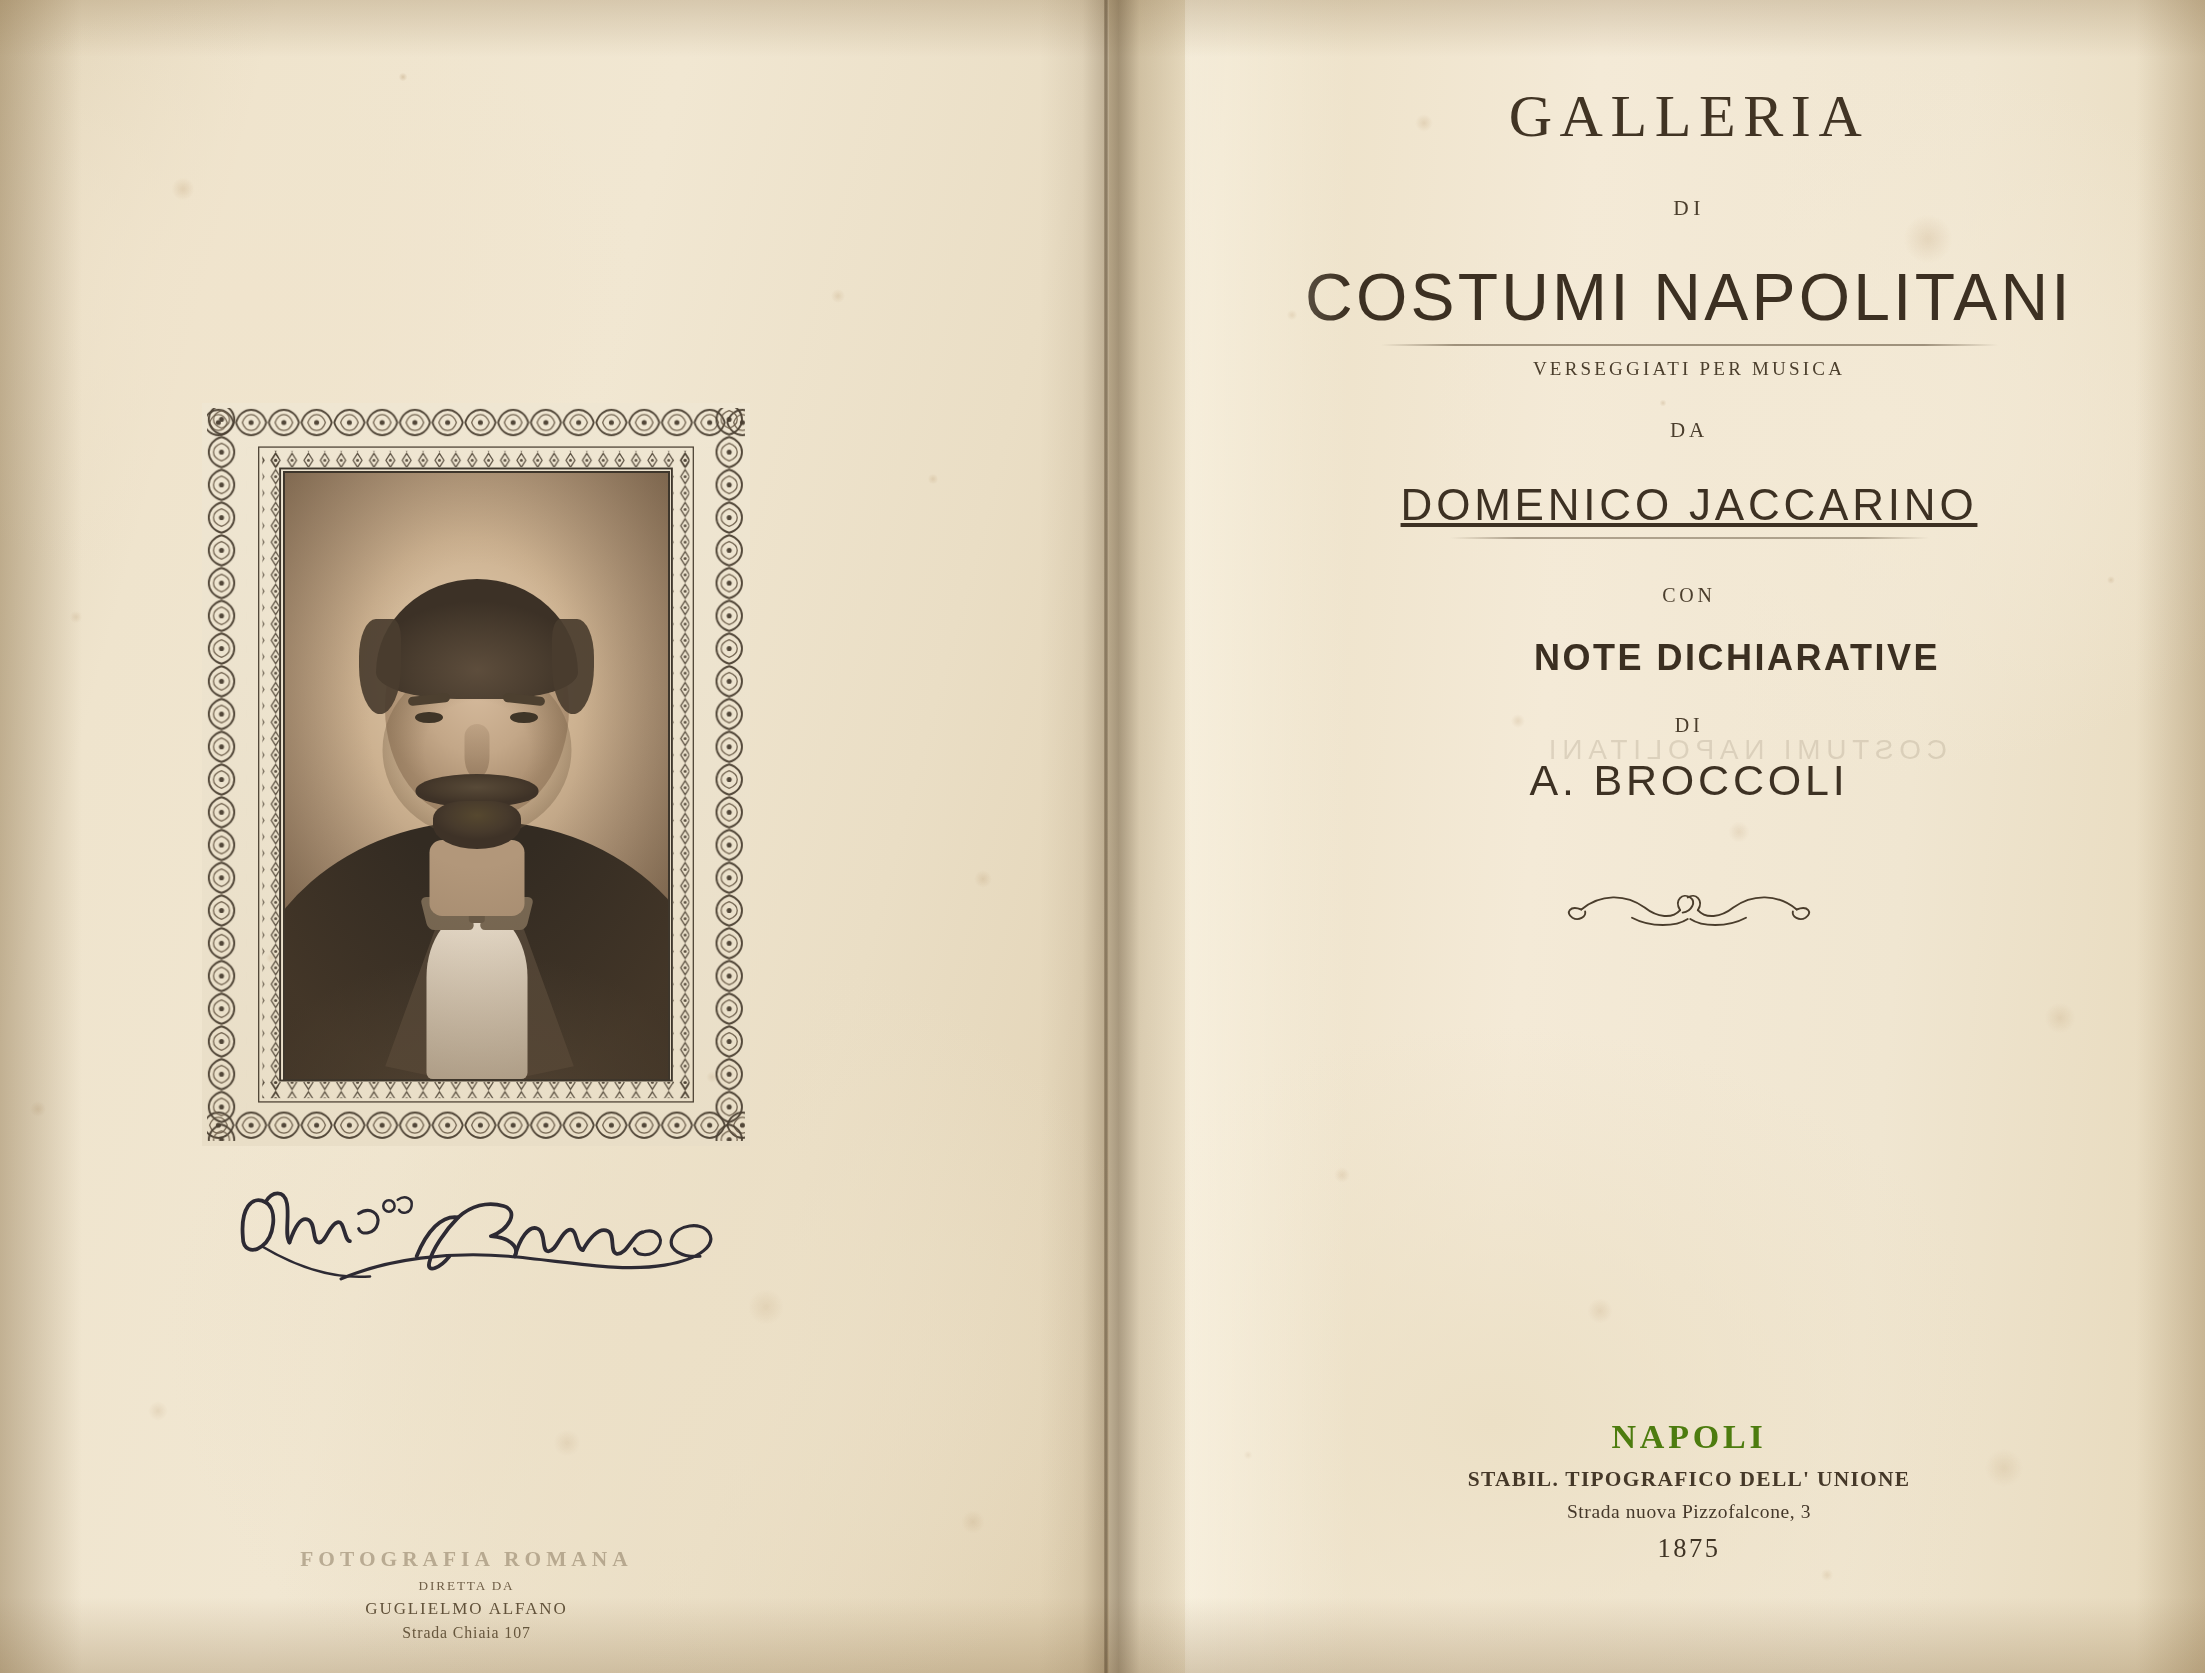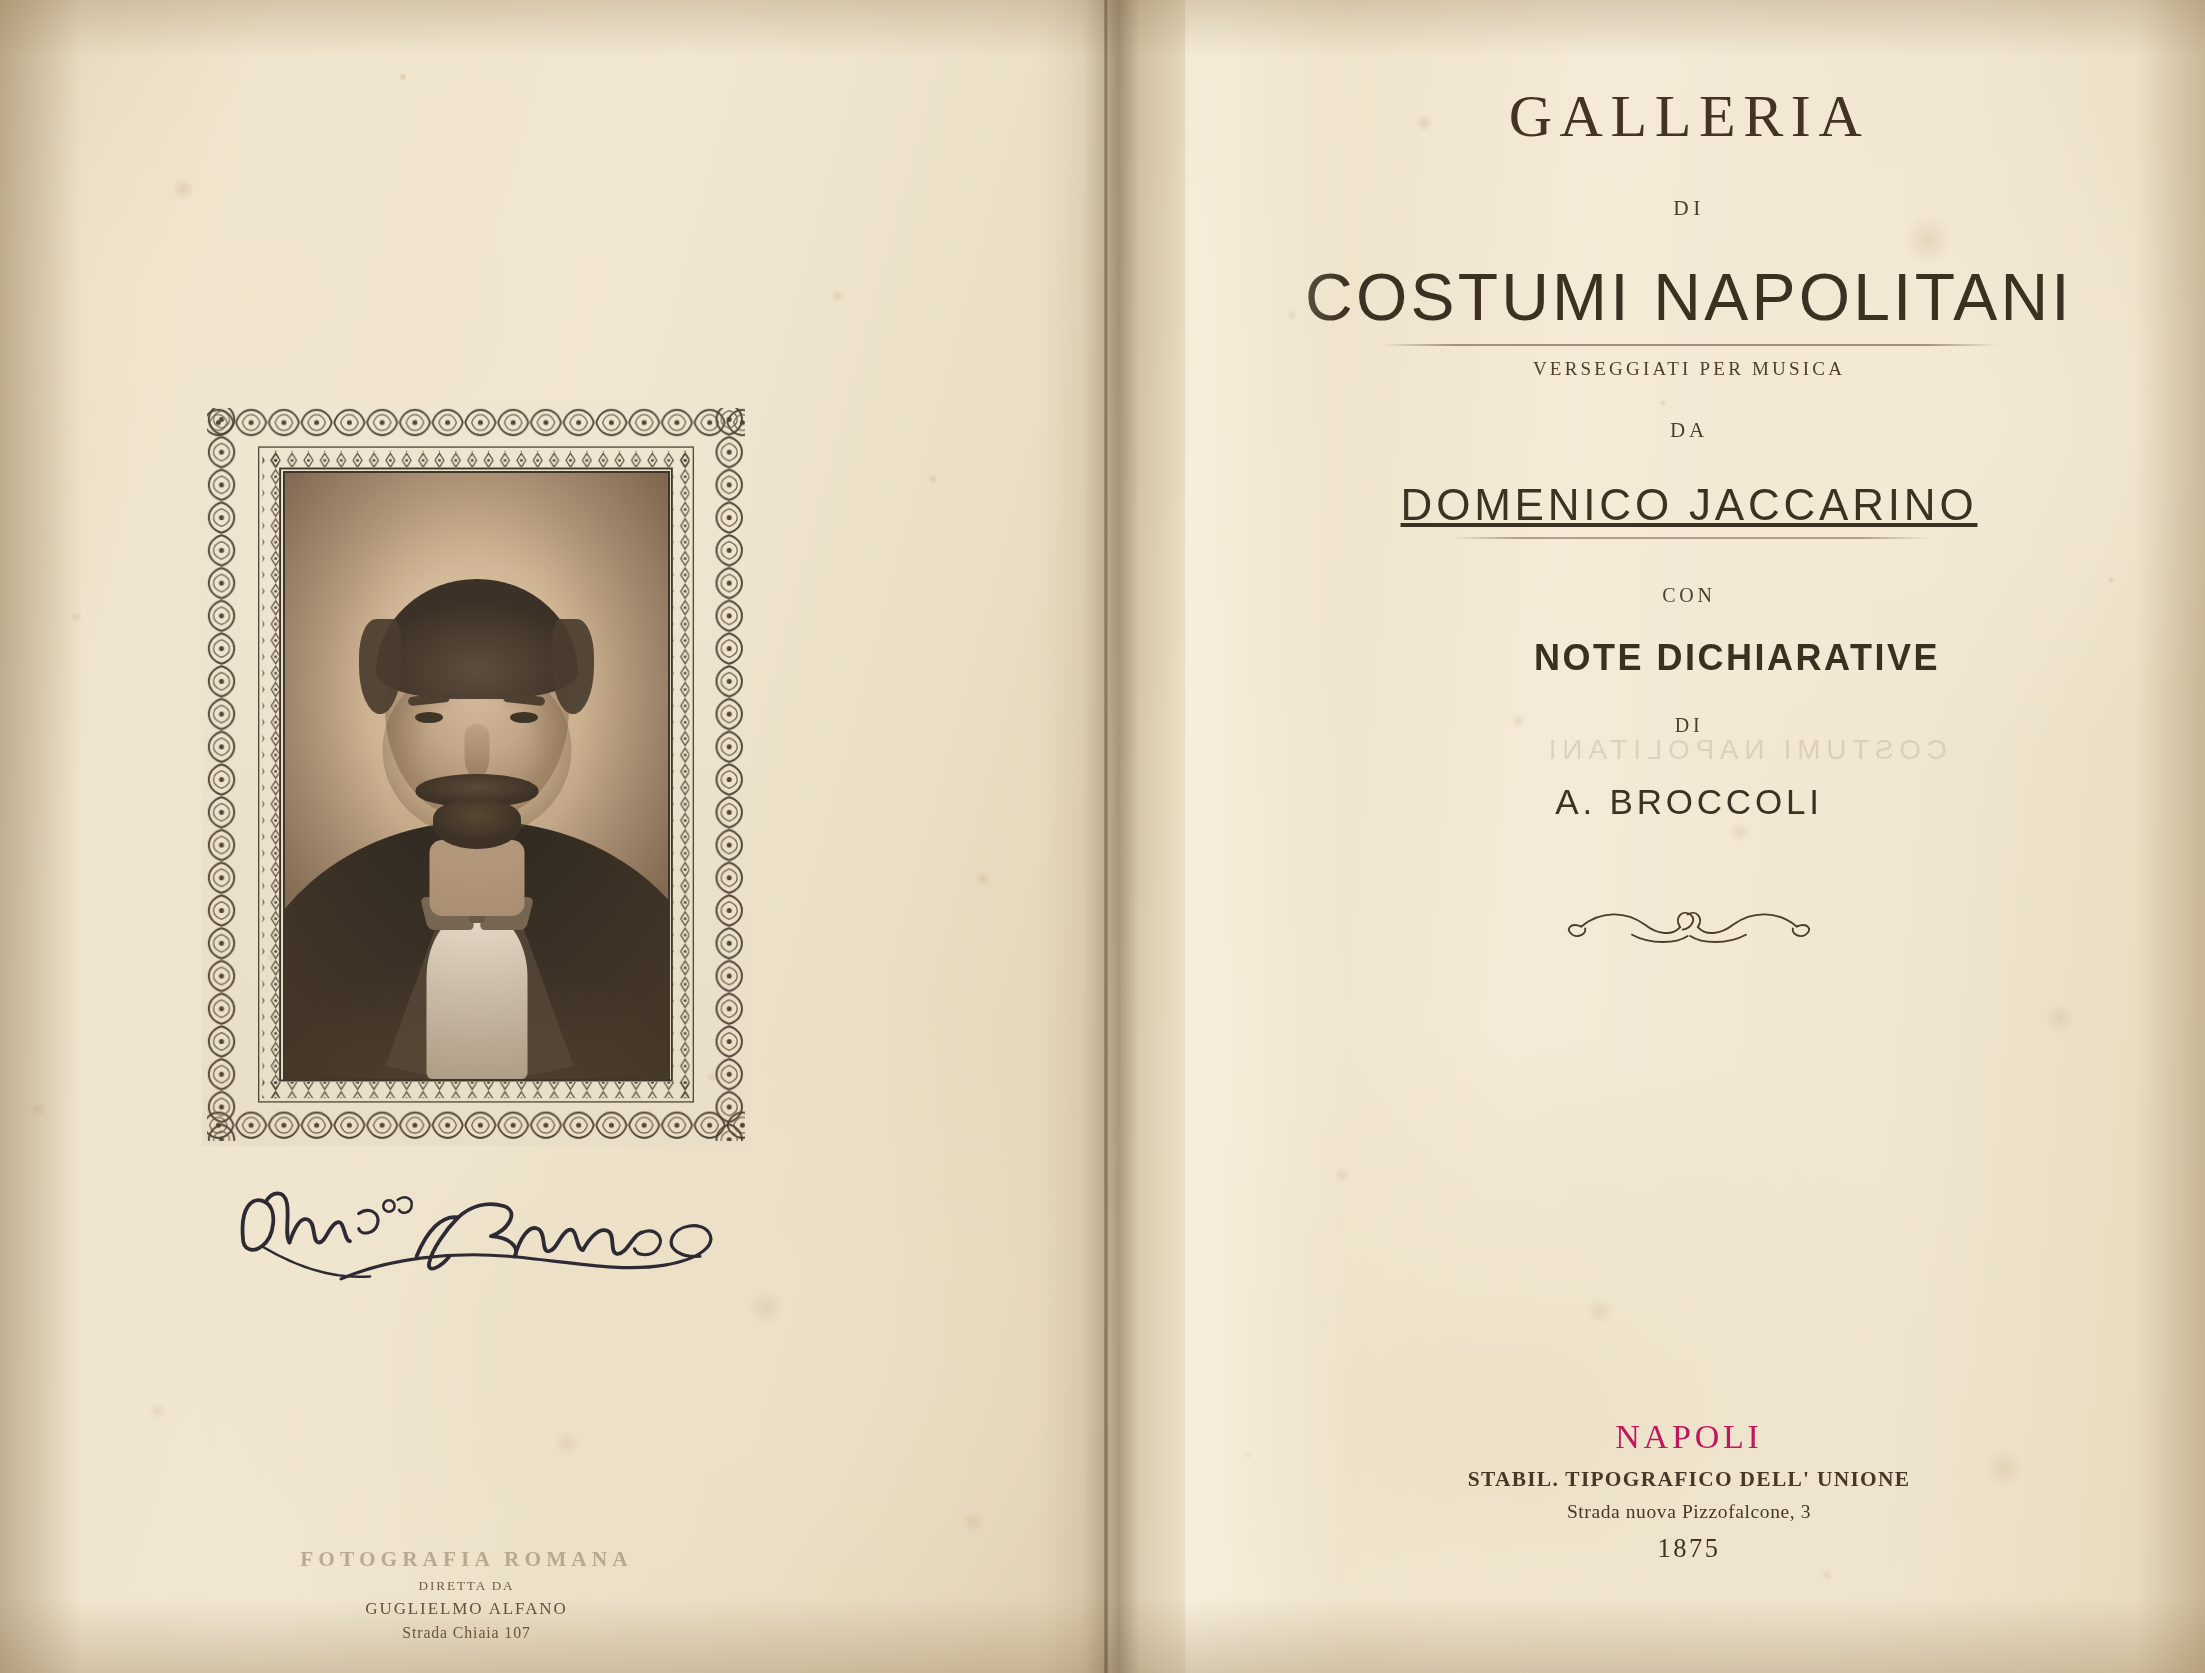--- a/index.html
+++ b/index.html
@@ -479,44 +479,45 @@
     font-weight: 700;
     padding-left: 48px;
   }
   .tp-di2 {
     margin-top: 35px;
     font-size: 20px;
     letter-spacing: 3.8px;
     color: #4b3e2d;
   }
   .tp-editor {
-    margin-top: 45px;
-    font-size: 35px;
+    margin-top: 19px;
+    font-size: 43px;
     letter-spacing: 3.8px;
     color: #3d3123;
     font-family: "Liberation Sans", sans-serif;
   }
   .tp-ornament {
     margin-top: 76px;
     height: 57px;
   }
   .tp-ornament svg { height: 57px; }
 
   .imprint {
     position: absolute;
     left: 0;
     top: 1418px;
     width: 1008px;
     text-align: center;
   }
   .imp-city {
     font-size: 34px;
     letter-spacing: 3.8px;
-    color: #be185d;
+    color: #4d7c0f;
     font-family: "Liberation Serif", serif;
+    font-weight: bold;
   }
   .imp-press {
     margin-top: 11.3px;
     font-size: 21.4px;
     letter-spacing: 1.3px;
     color: #453828;
     font-weight: 700;
   }
   .imp-addr {
     margin-top: 8.8px;

